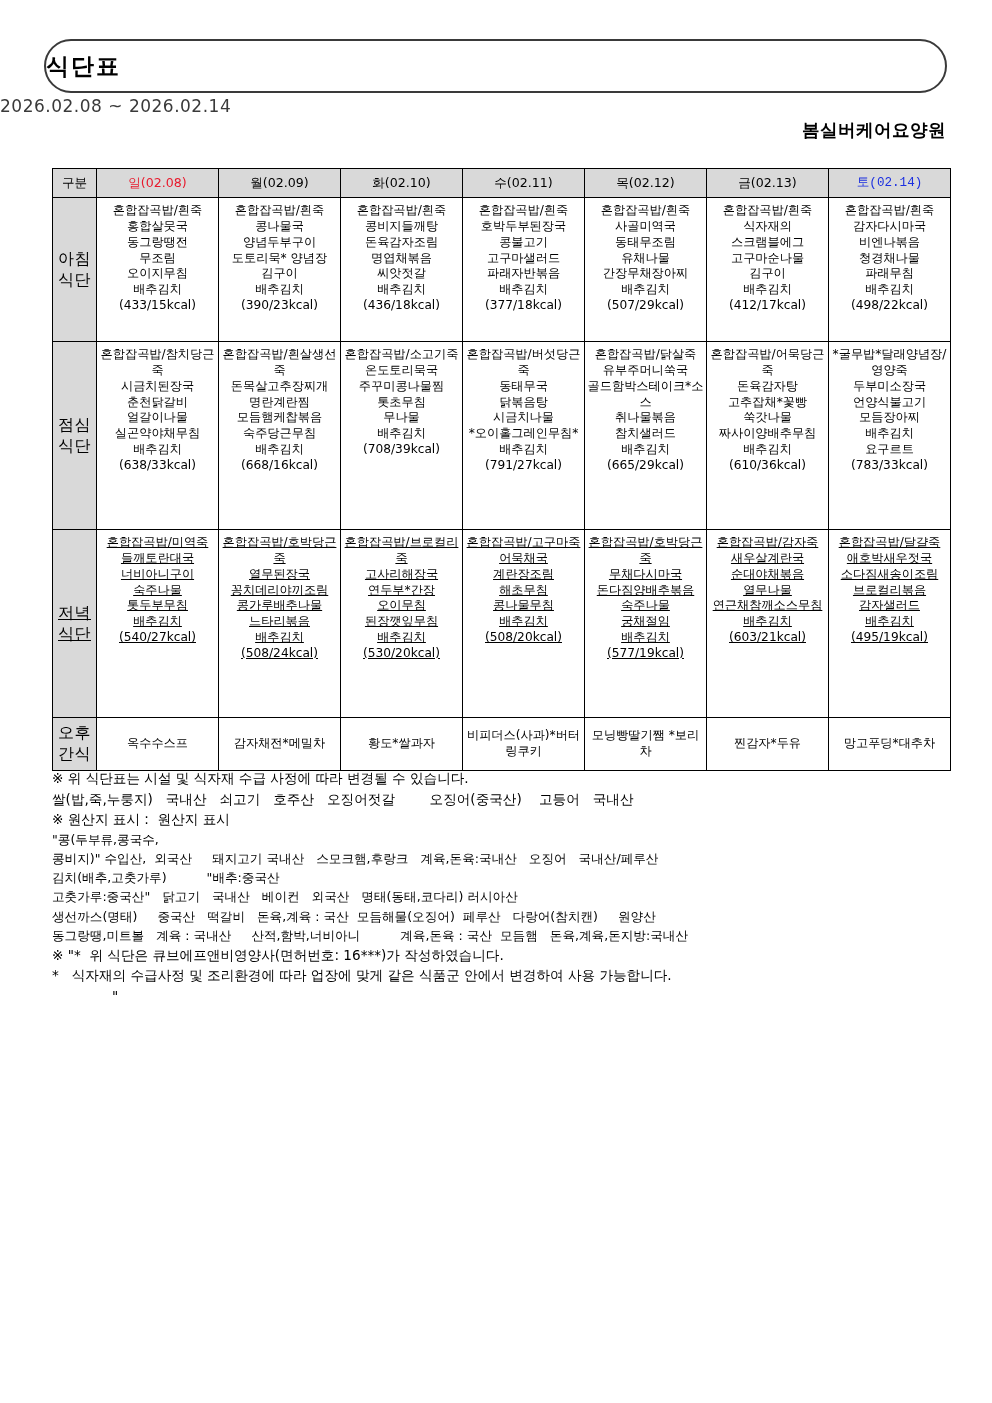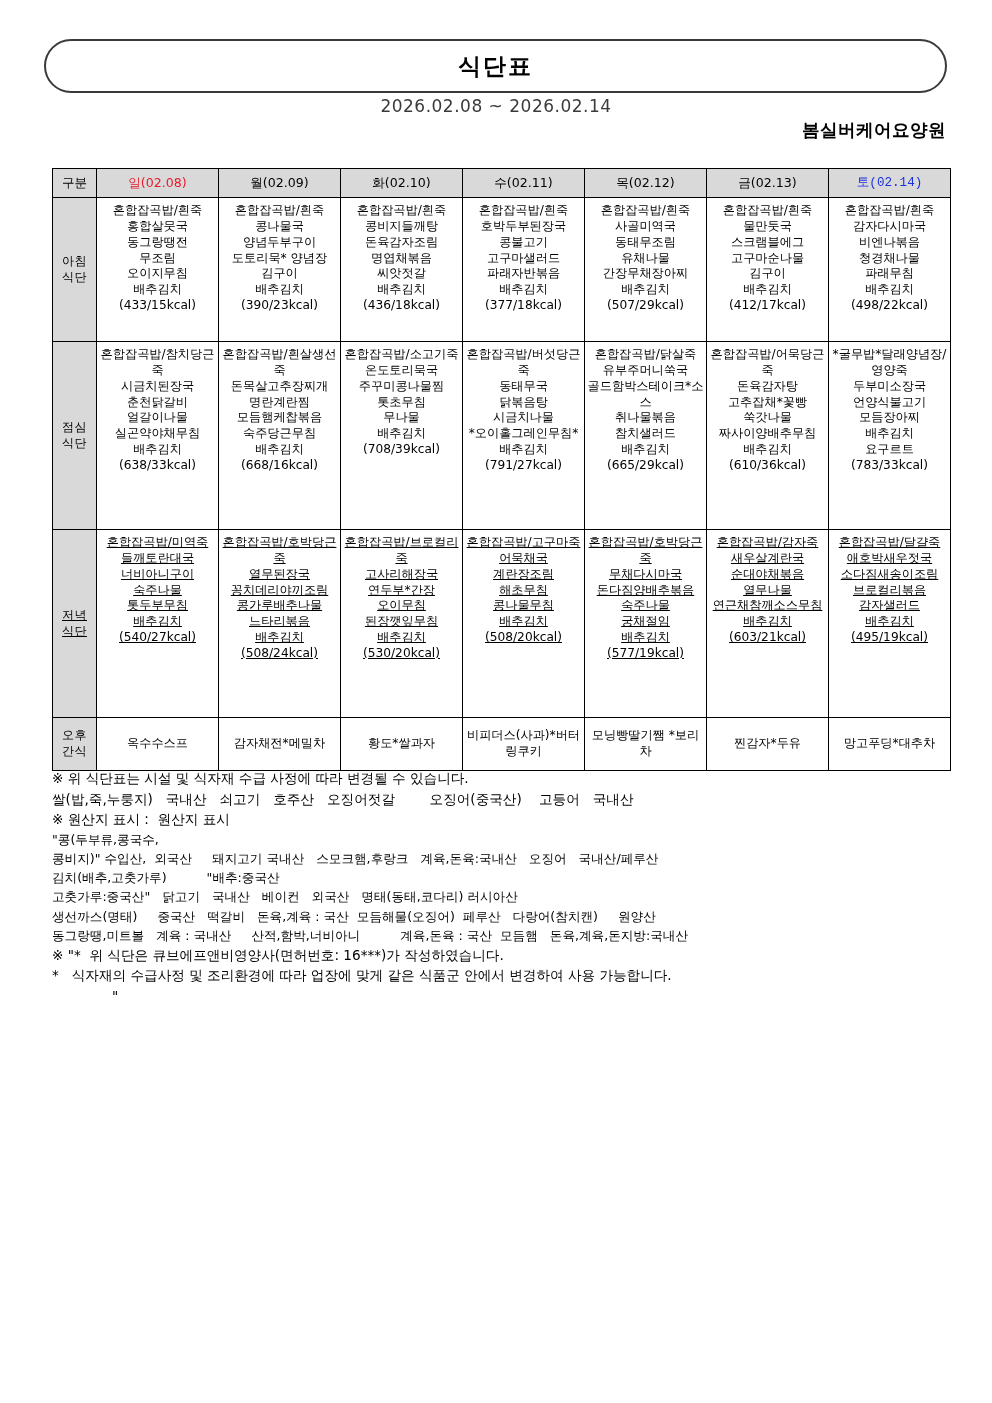--- a/index.html
+++ b/index.html
@@ -32,36 +32,34 @@
     height: 54px;
   }
   .title-pill {
     width: 100%;
     height: 100%;
     box-sizing: border-box;
     border: 2px solid #3a3a3a;
     border-radius: 27px;
     display: flex;
     align-items: center;
-    justify-content: center;
     background: #ffffff;
   }
   .title-text {
     font-size: 23px;
     font-weight: bold;
     letter-spacing: 2px;
   }
 
   
   .date-range {
     position: absolute;
     left: 0;
     top: 96px;
     width: 992px;
-    text-align: center;
     font-size: 17px;
     color: #3a3a3a;
     letter-spacing: 0.5px;
   }
 
   
   .facility {
     position: absolute;
     right: 46px;
     top: 118px;
@@ -92,21 +90,21 @@
   .col-day   { width: 122px; }
 
   thead td {
     background: #d9d9d9;
     height: 24px;
     font-size: 12.6px;
     padding: 3px 1px;
   }
   td.rowlabel {
     background: #d9d9d9;
-    font-size: 12px;
+    font-size: 16px;
     letter-spacing: 0.5px;
   }
   .rowlabel span { display: block; }
 
   td.day-sun { color: #e8192c; }
   td.day-sat { color: #1b2fe0; font-family: Liberation Mono, monospace; }
 
   .cell-lines { display: block; }
   .cell-lines span { display: block; white-space: normal; }
 
@@ -228,21 +226,21 @@
               <span>동태무조림</span>
               <span>유채나물</span>
               <span>간장무채장아찌</span>
               <span>배추김치</span>
               <span>(507/29kcal)</span>
             </span>
           </td>
         <td>
             <span class="cell-lines">
               <span>혼합잡곡밥/흰죽</span>
-              <span>물만둣국</span>
+              <span>식자재의</span>
               <span>스크램블에그</span>
               <span>고구마순나물</span>
               <span>김구이</span>
               <span>배추김치</span>
               <span>(412/17kcal)</span>
             </span>
           </td>
         <td>
             <span class="cell-lines">
               <span>혼합잡곡밥/흰죽</span>

